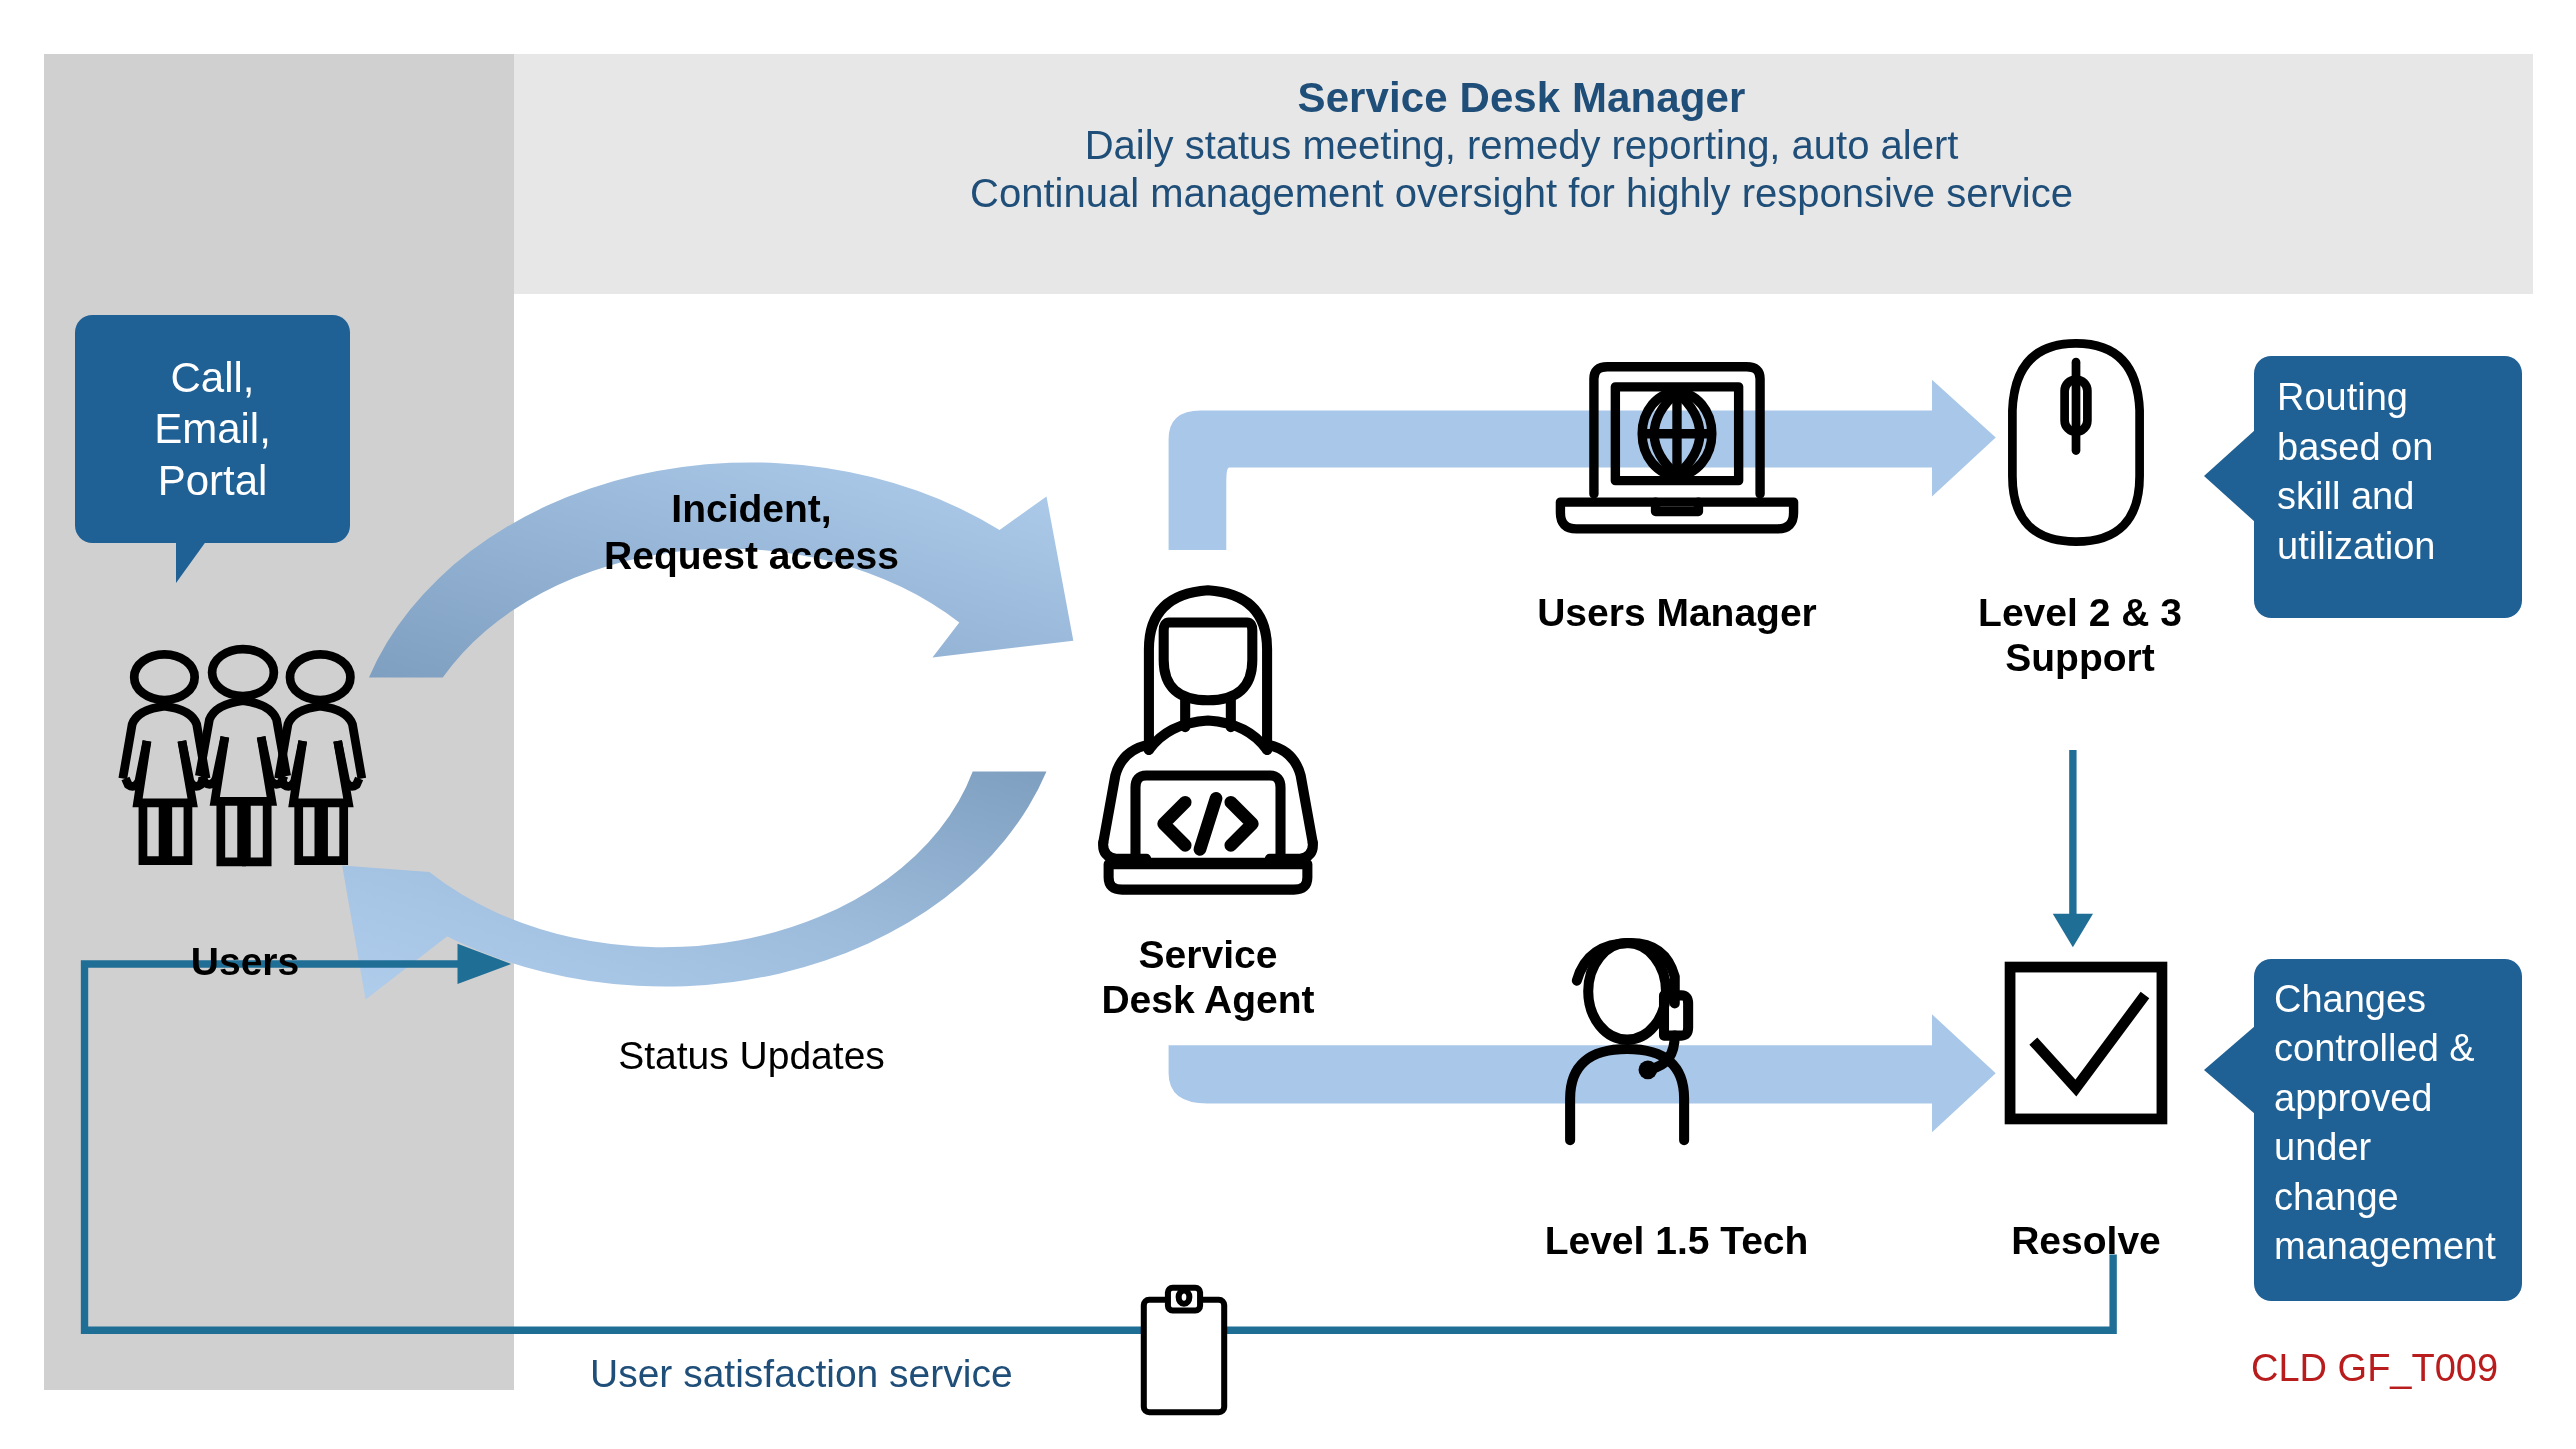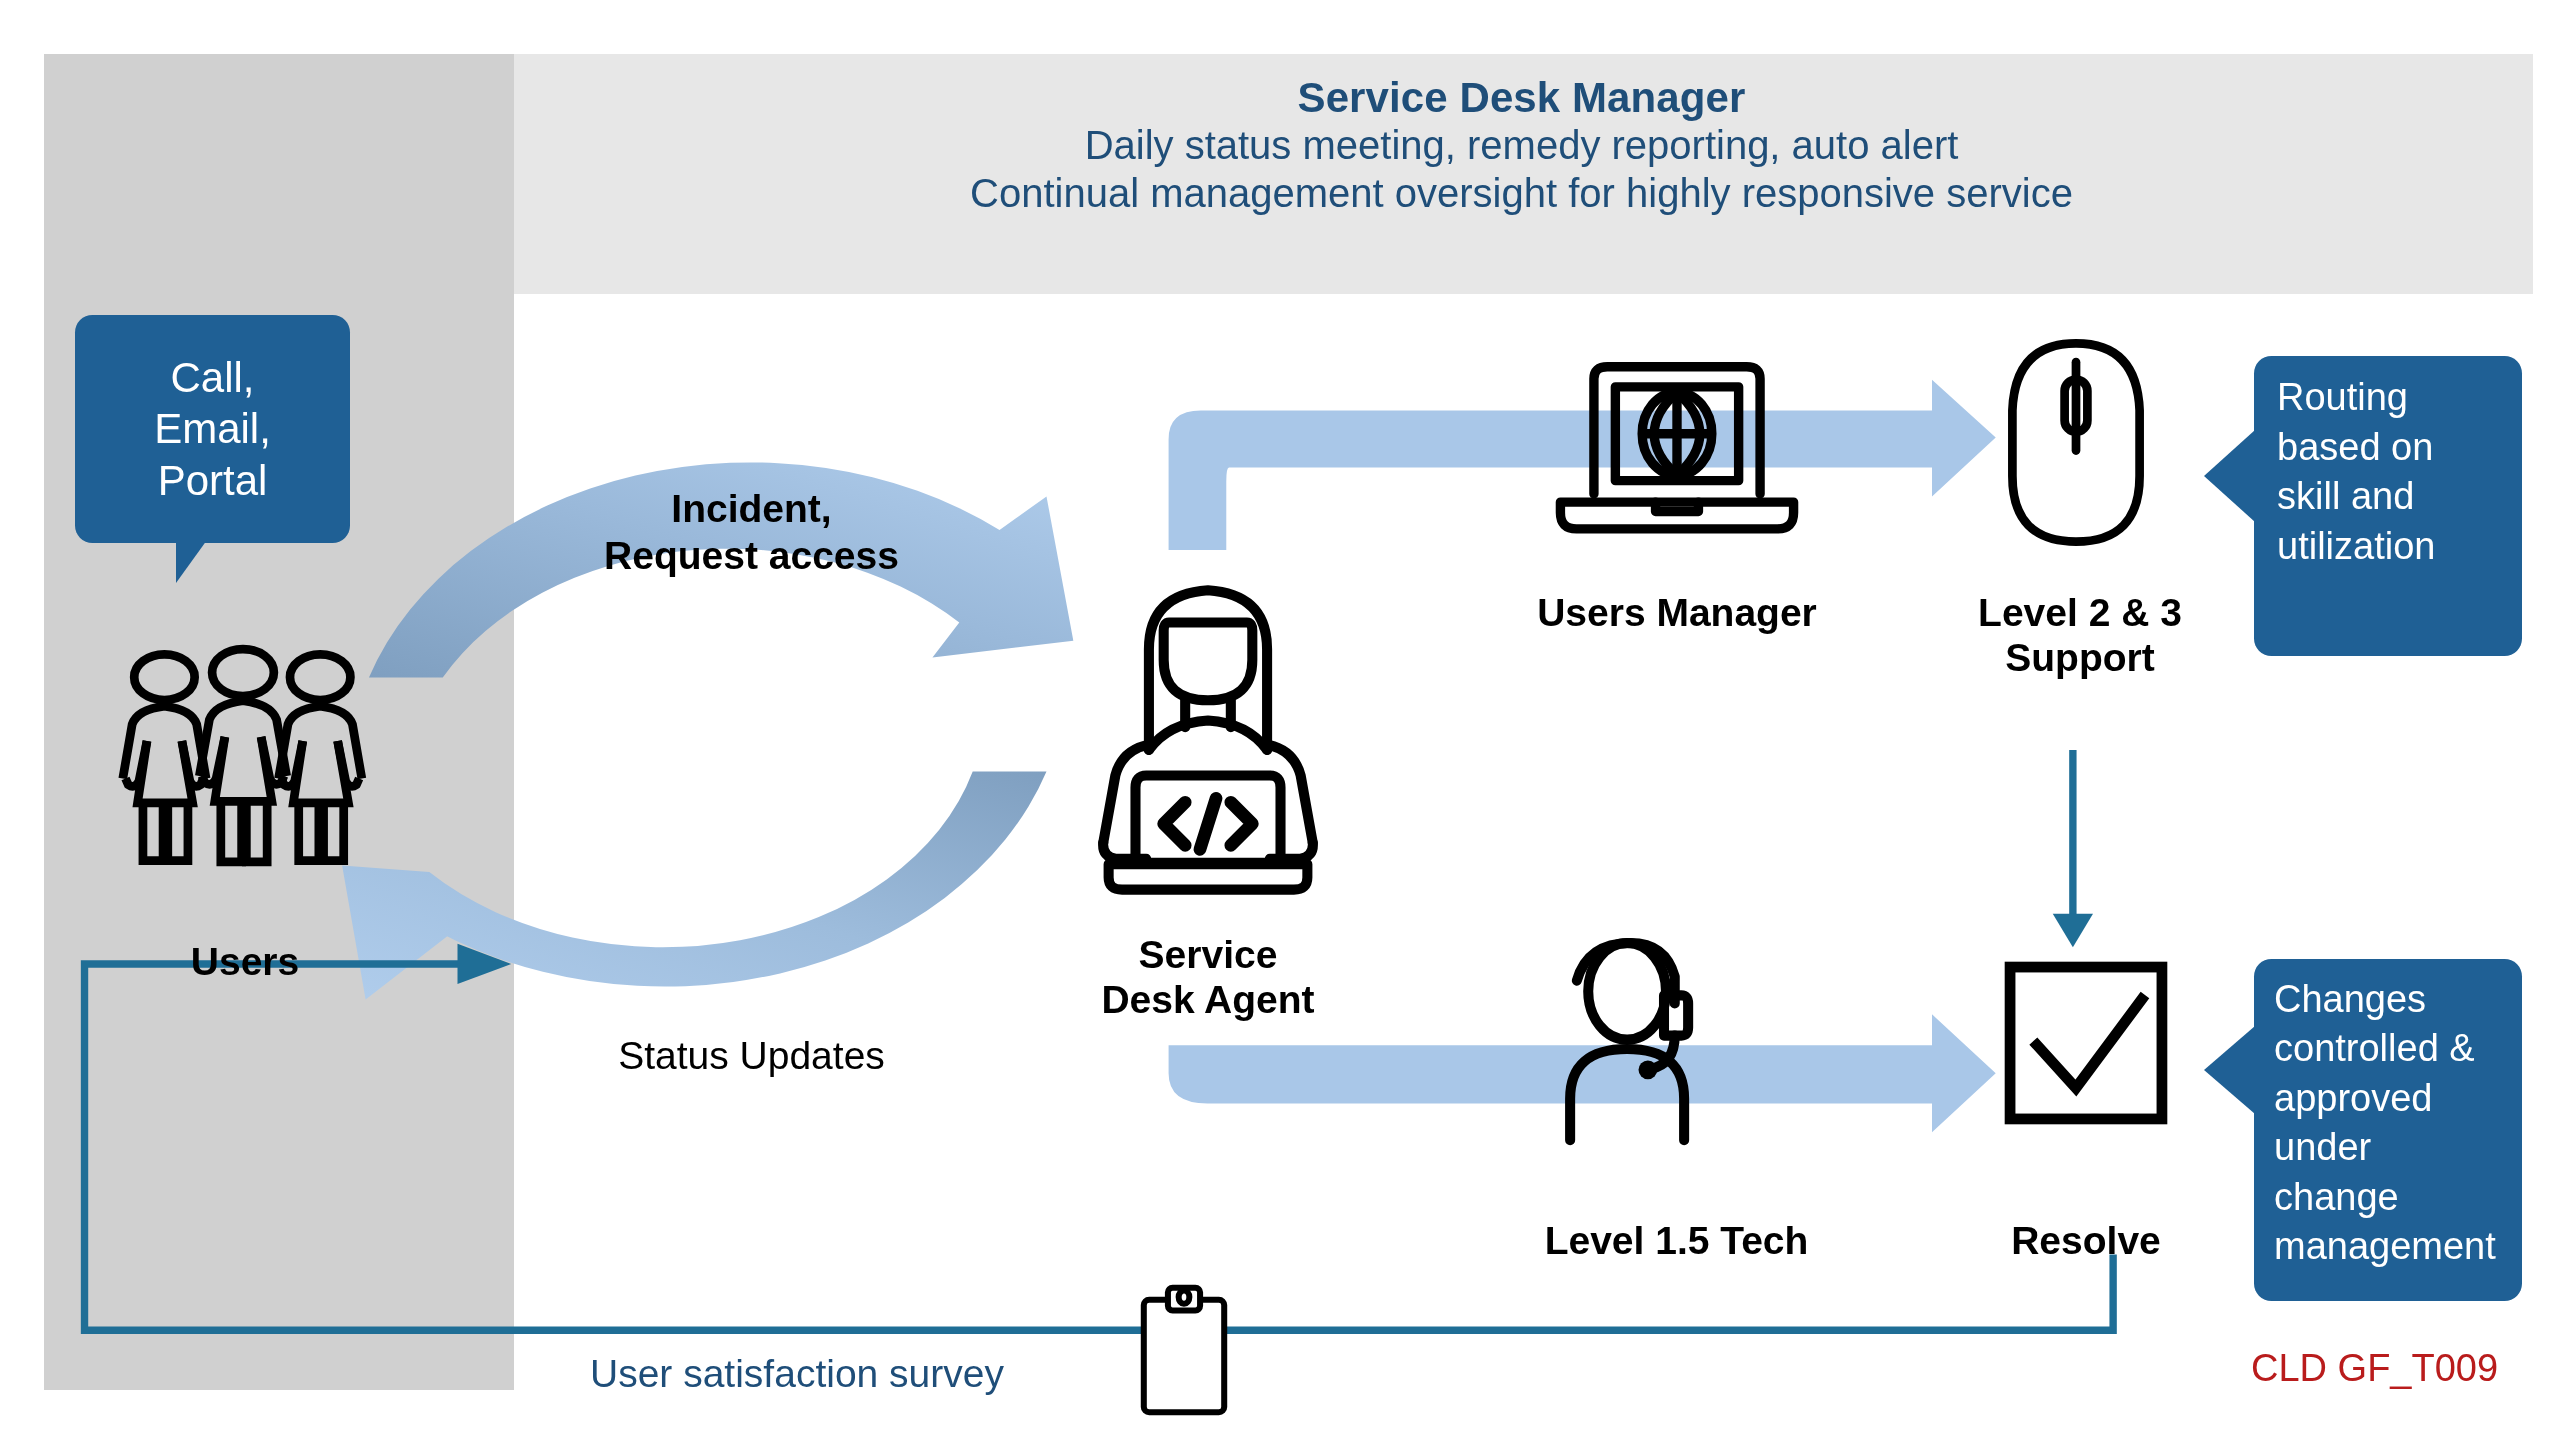--- a/index.html
+++ b/index.html
@@ -19,21 +19,21 @@
 
   
   .callout{position:absolute;background:#1f6095;border-radius:17.4px;color:#ffffff;box-sizing:border-box;}
   .callout .ctext{white-space:pre-line;}
 
   #callout-channels{left:75px;top:315px;width:275px;height:228px;
       display:flex;align-items:center;justify-content:center;text-align:center;font-size:42px;line-height:1.22;}
   #callout-channels .tail{position:absolute;left:101px;top:225px;width:0;height:0;
       border-left:31px solid #1f6095;border-bottom:43px solid transparent;border-right:35px solid transparent;}
 
-  #callout-routing{left:2254px;top:356px;width:268px;height:300px;padding:17.4px 20px 0 23px;
+  #callout-routing{left:2254px;top:356px;width:268px;height:262px;padding:17.4px 20px 0 23px;
       font-size:38px;line-height:1.30;text-align:left;}
   #callout-routing .tail{position:absolute;left:-50px;top:74px;width:0;height:0;
       border-top:46px solid transparent;border-bottom:46px solid transparent;border-right:51px solid #1f6095;}
 
   #callout-change{left:2254px;top:959px;width:268px;height:342px;padding:16px 16px 0 20px;
       font-size:38px;line-height:1.30;text-align:left;}
   #callout-change .tail{position:absolute;left:-50px;top:67px;width:0;height:0;
       border-top:44px solid transparent;border-bottom:44px solid transparent;border-right:51px solid #1f6095;}
 
   
@@ -267,18 +267,18 @@
 
   <div class="ic" style="left:1137px;top:1285px;width:94px;height:134px;">
     <svg viewBox="0 0 140 200" style="position:absolute;left:0;top:0;width:94px;height:134px;">
       <g fill="#fff" stroke="#000" stroke-width="9" stroke-linejoin="round">
         <rect x="10" y="22" width="120" height="168" rx="8"></rect>
         <rect x="46" y="4" width="48" height="34" rx="7"></rect>
         <ellipse cx="70" cy="18" rx="8" ry="10"></ellipse>
       </g>
     </svg>
   </div>
-  <div id="survey-label">User satisfaction survey</div>
+  <div id="survey-label">User satisfaction service</div>
 
   <div id="watermark">CLD GF_T009</div>
 
 </div>
 
 
 </body></html>

